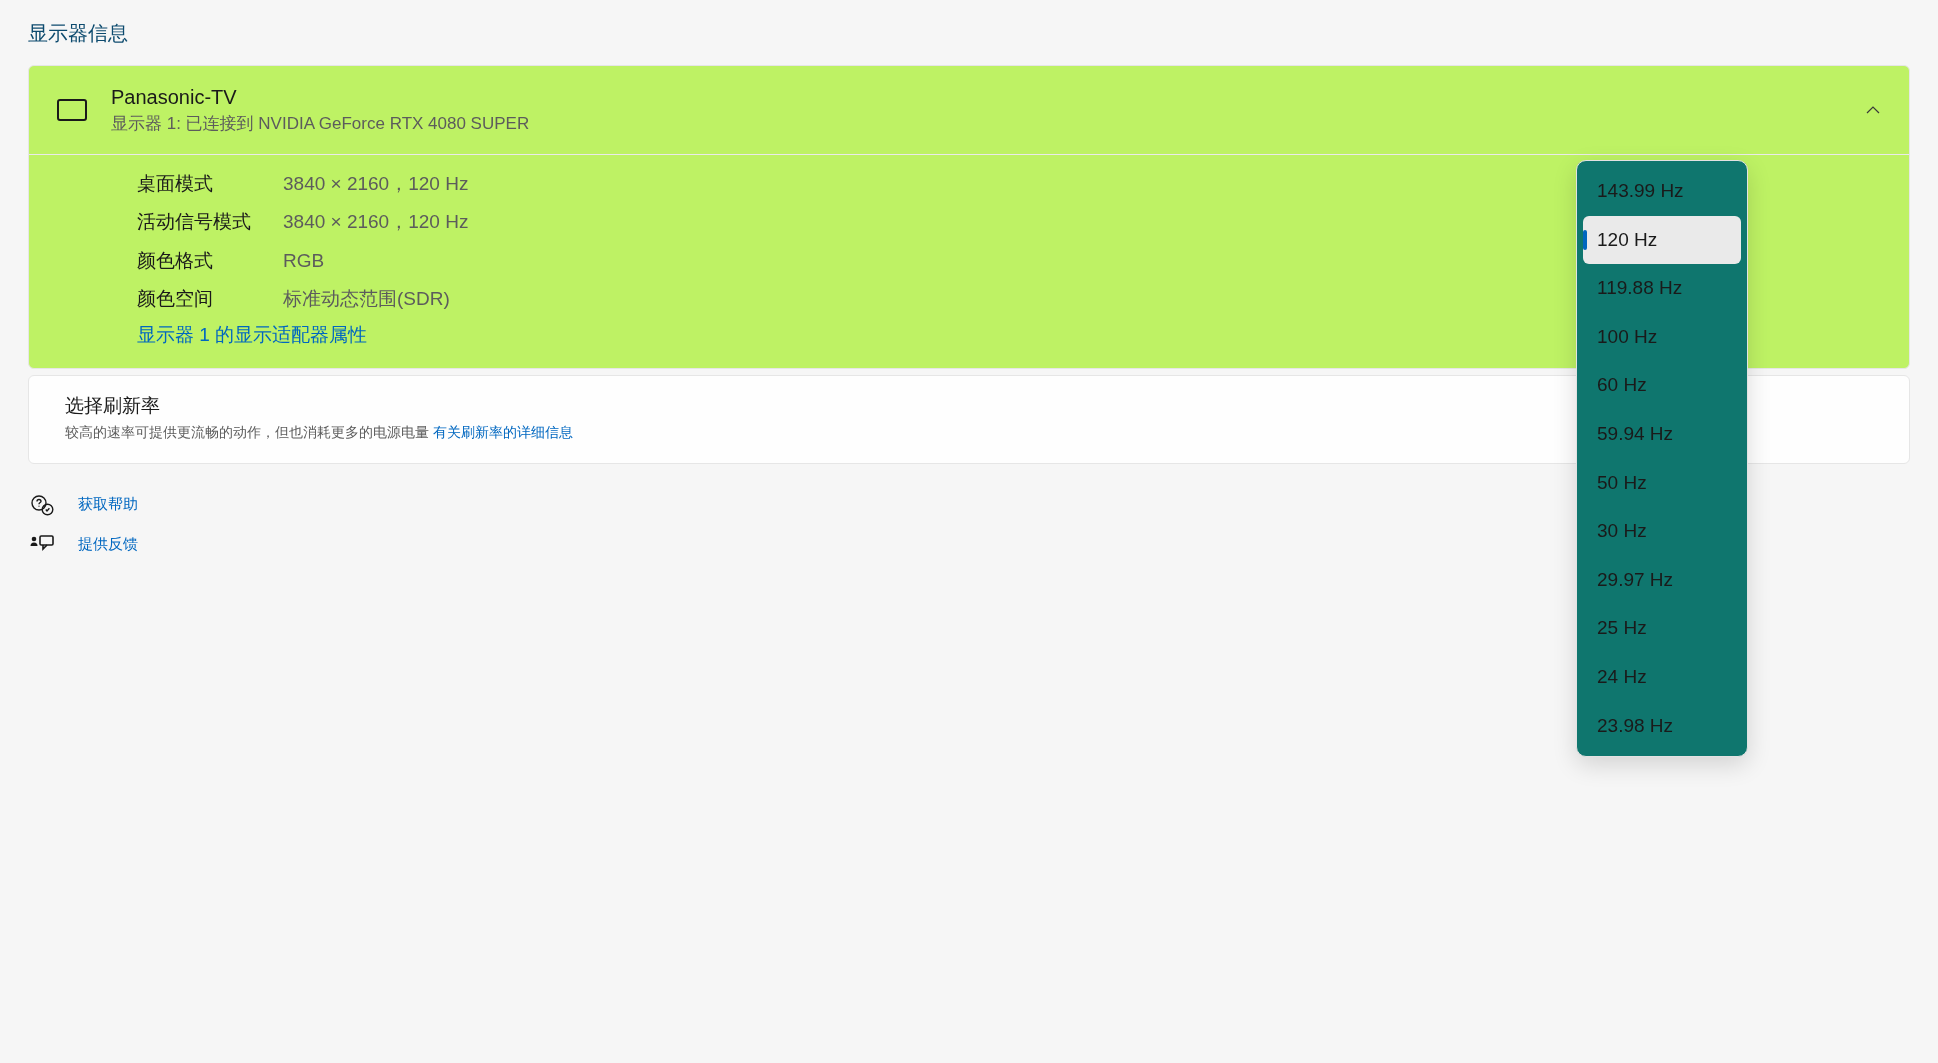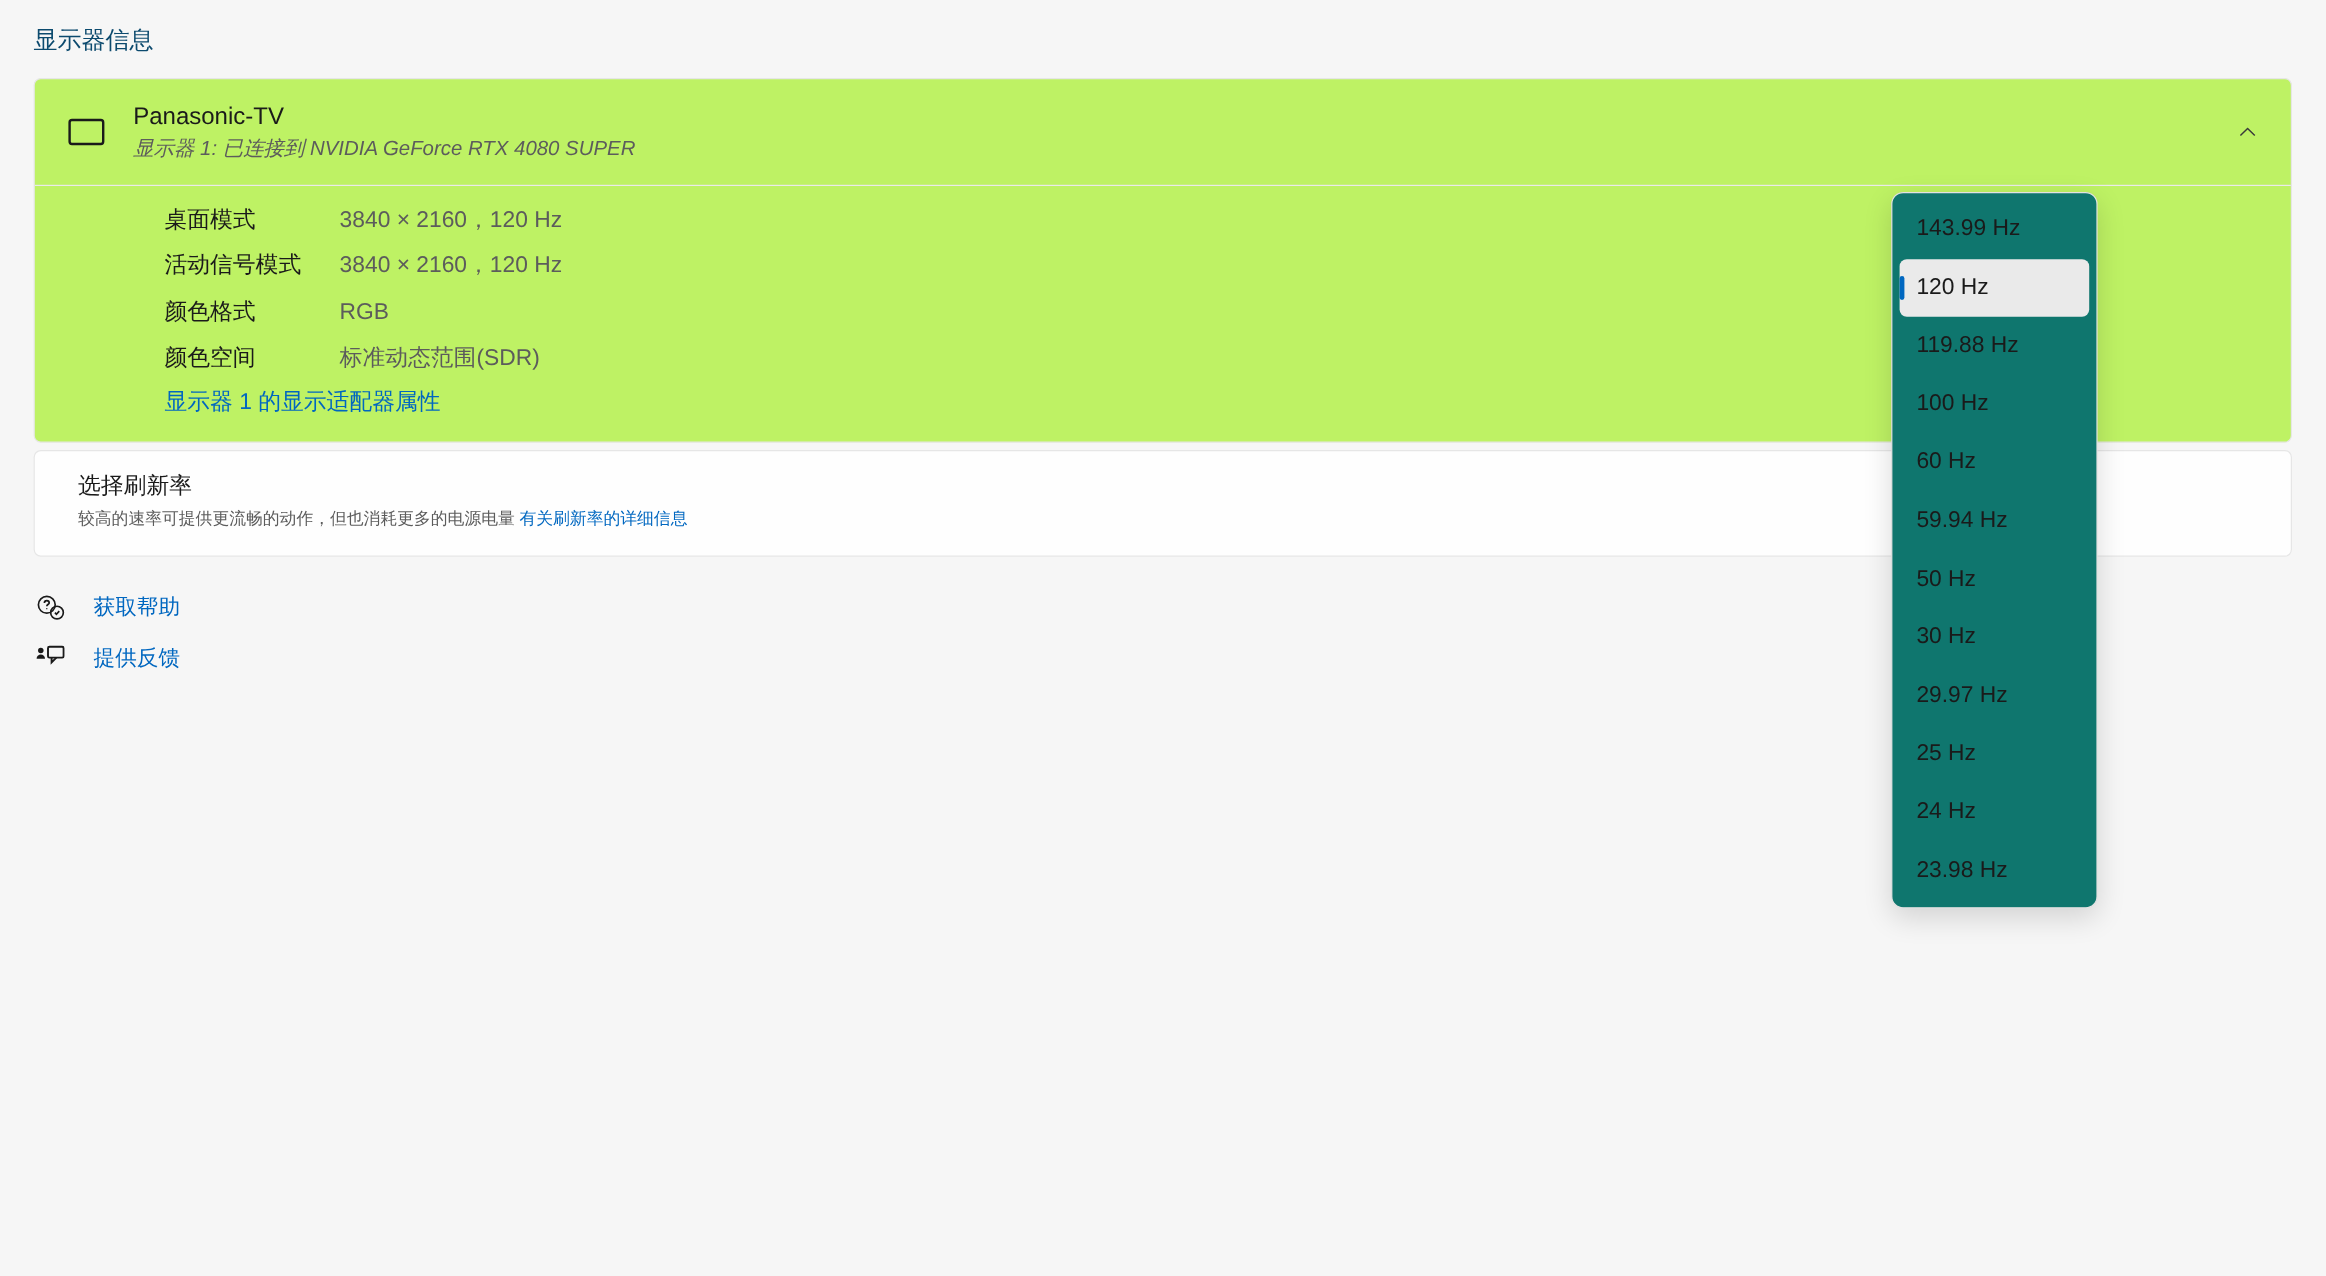--- a/index.html
+++ b/index.html
@@ -51,21 +51,20 @@
     .card-header-title {
       font-size: 20px;
       color: #1a1a1a;
       line-height: 1.3;
     }
     .card-header-sub {
       font-size: 17px;
       color: #5c5c5c;
       line-height: 1.4;
       margin-top: 2px;
-      font-style: italic;
     }
     .chevron {
       width: 16px;
       height: 16px;
       display: flex;
       align-items: center;
       justify-content: center;
       color: #3a3a3a;
     }
     .chevron svg {
@@ -132,21 +131,21 @@
       height: 22px;
       margin-right: 22px;
       flex-shrink: 0;
       display: flex;
       align-items: center;
       justify-content: center;
       color: #1a1a1a;
     }
     .footer-link-text {
       color: #0067c0;
-      font-size: 18px;
+      font-size: 15px;
     }
     .dropdown {
       position: absolute;
       top: 160px;
       right: 190px;
       width: 172px;
       background: #0f766e;
       border: 1px solid #e2e2e2;
       border-radius: 10px;
       box-shadow: 0 8px 24px rgba(0,0,0,0.14);

